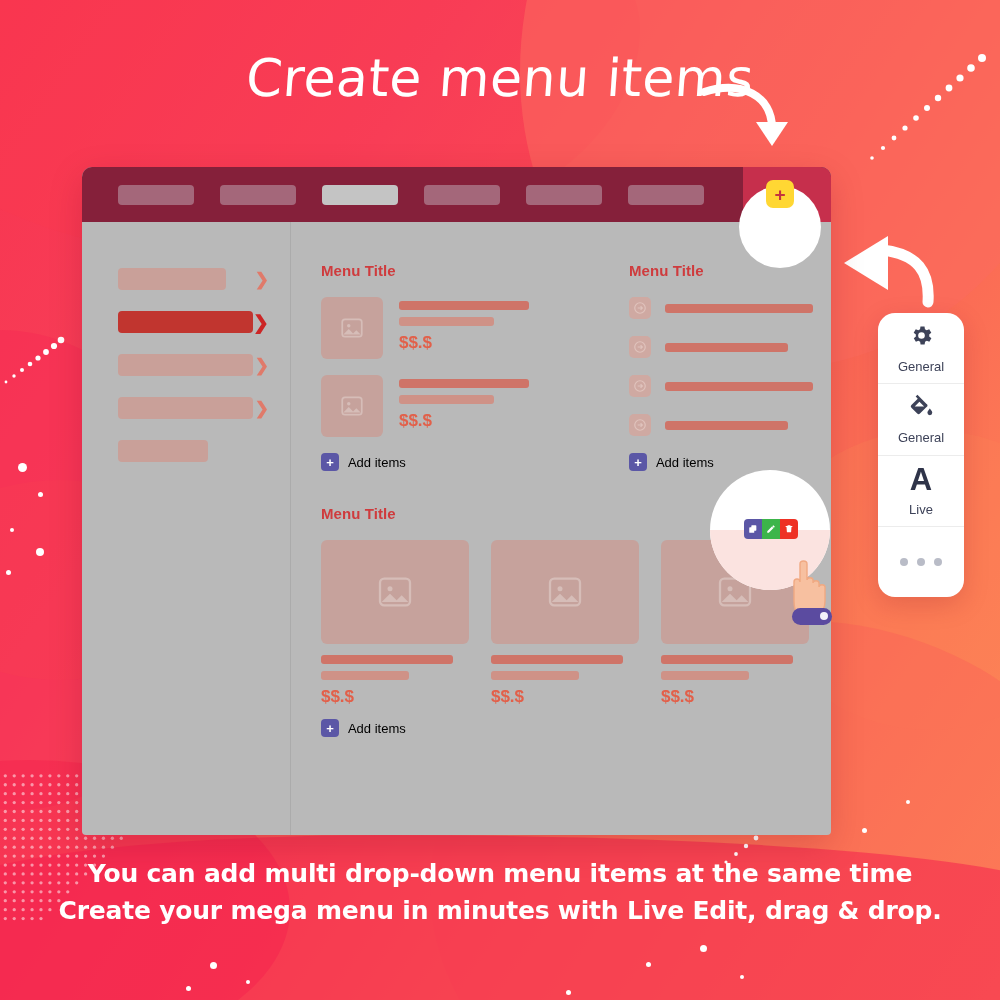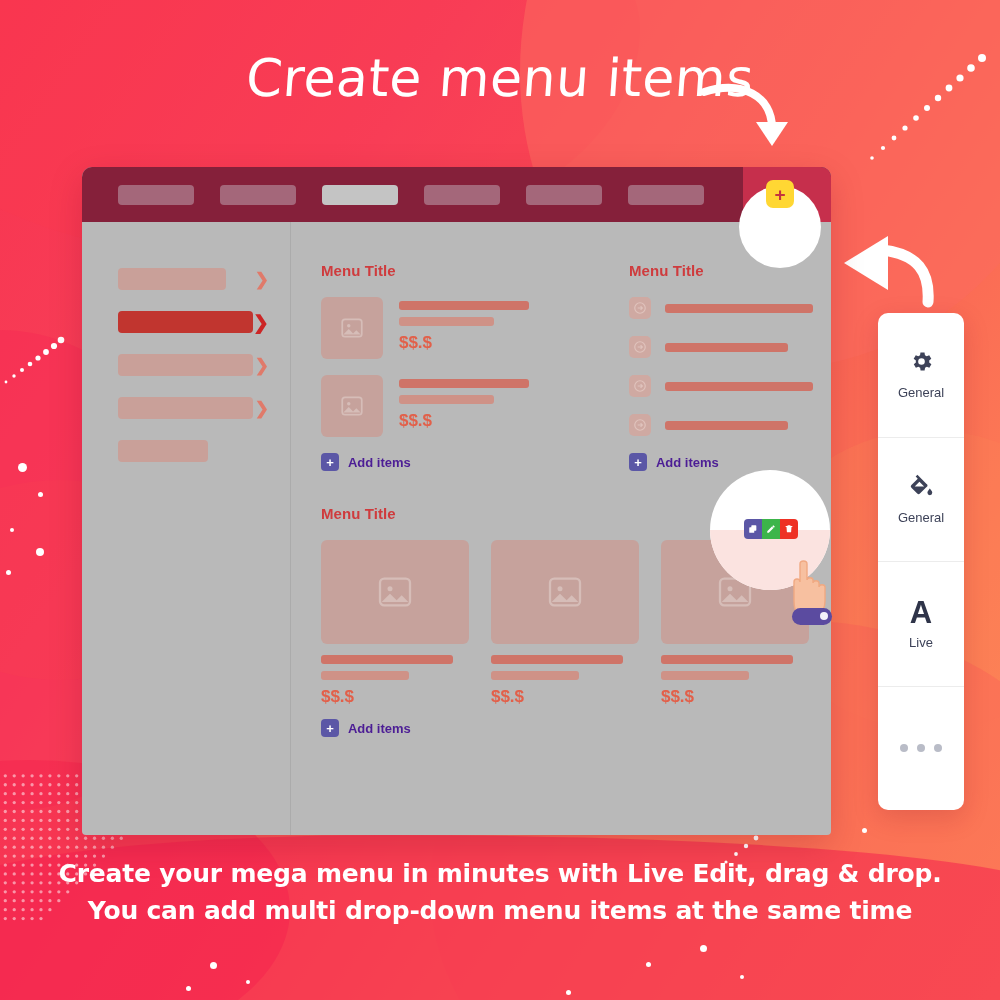--- a/index.html
+++ b/index.html
@@ -101,21 +101,21 @@
   .price { color:#e2604a; font-size:17px; font-weight:700; margin-top:4px; }
 
   .link-row { display:flex; align-items:center; gap:14px; margin-bottom:17px; }
   .link-ico { width:22px; height:22px; border-radius:5px; background:#cfa9a2;
               display:flex; align-items:center; justify-content:center; flex:0 0 auto; }
 
   .add-items { display:flex; align-items:center; gap:9px; margin-top:12px; }
   .add-sq { width:18px; height:18px; border-radius:4px; background:#5b57a6;
             display:flex; align-items:center; justify-content:center;
             color:#fff; font-size:13px; font-weight:700; line-height:1; }
-  .add-lbl { color:#4c1d95; font-size:13px; font-weight:700; }
+  .add-lbl { color:#000000; font-size:13px; font-weight:400; }
 
   .cards { display:flex; gap:22px; }
   .card { width:148px; }
   .card-img { width:148px; height:104px; border-radius:6px; background:#c6a29c;
               display:flex; align-items:center; justify-content:center; margin-bottom:11px; }
 
   
   .spot-mid { position:absolute; left:710px; top:470px; width:120px; height:120px;
               background:#fff; border-radius:50%; z-index:6; }
   .spot-mid-tint { position:absolute; left:710px; top:530px; width:120px; height:60px;
@@ -123,22 +123,22 @@
   .mini-tb { position:absolute; left:744px; top:519px; display:flex; z-index:8;
              border-radius:4px; overflow:hidden; }
   .mini-tb div { width:18px; height:20px; display:flex; align-items:center; justify-content:center; }
   .tb-copy { background:#5b57a6; }
   .tb-edit { background:#3cb54a; }
   .tb-del  { background:#ee3124; }
   .cursor { position:absolute; left:780px; top:552px; width:62px; height:74px; z-index:9; }
 
   
   .panel {
-    position:absolute; left:878px; top:313px; width:86px; height:497px;
-    background:#fff; border-radius:10px; z-index:4;
+    position:absolute; left:878px; top:313px; width:86px; height:284px;
+    background:#fff; border-radius:17px; z-index:4;
     box-shadow:0 8px 26px rgba(140,20,40,.20);
     display:flex; flex-direction:column;
   }
   .panel-item { flex:1; display:flex; flex-direction:column; align-items:center;
                 justify-content:center; gap:7px; border-bottom:1px solid #ececec; }
   .panel-item:last-child { border-bottom:none; }
   .panel-lbl { color:#3d4258; font-size:13px; font-weight:400; }
   .panel-A { color:#2f3449; font-size:31px; font-weight:700; line-height:1; }
   .dots3 { display:flex; gap:9px; }
   .dots3 span { width:8px; height:8px; border-radius:50%; background:#b9bcc7; }
@@ -694,15 +694,15 @@
   <div class="panel-item">
     <span class="dots3">
         <span></span>
         <span></span>
         <span></span>
       </span>
   </div>
 </div>
 
 <div class="caption">
+  <div>You can add multi drop-down menu items at the same time</div>
   <div>Create your mega menu in minutes with Live Edit, drag &amp; drop.</div>
-  <div>You can add multi drop-down menu items at the same time</div>
 </div>
 
 </body></html>

